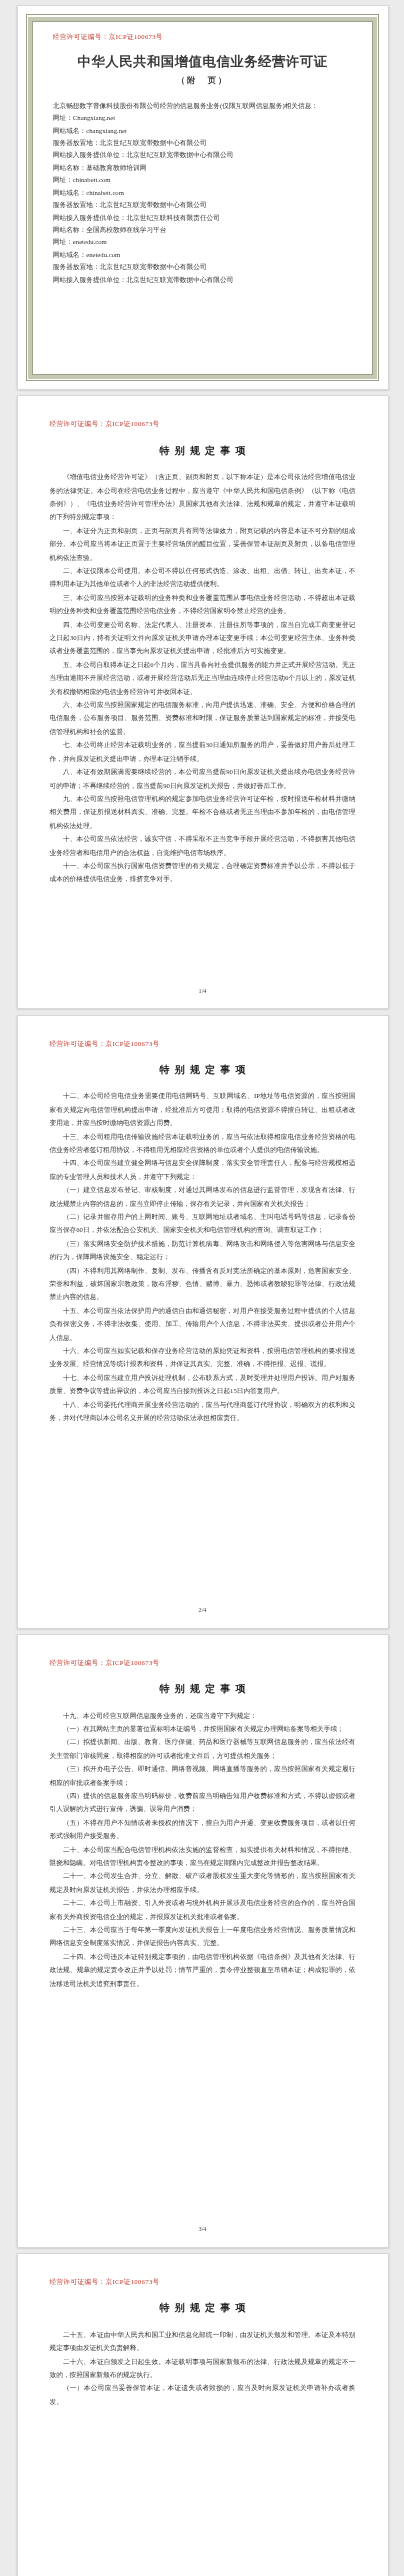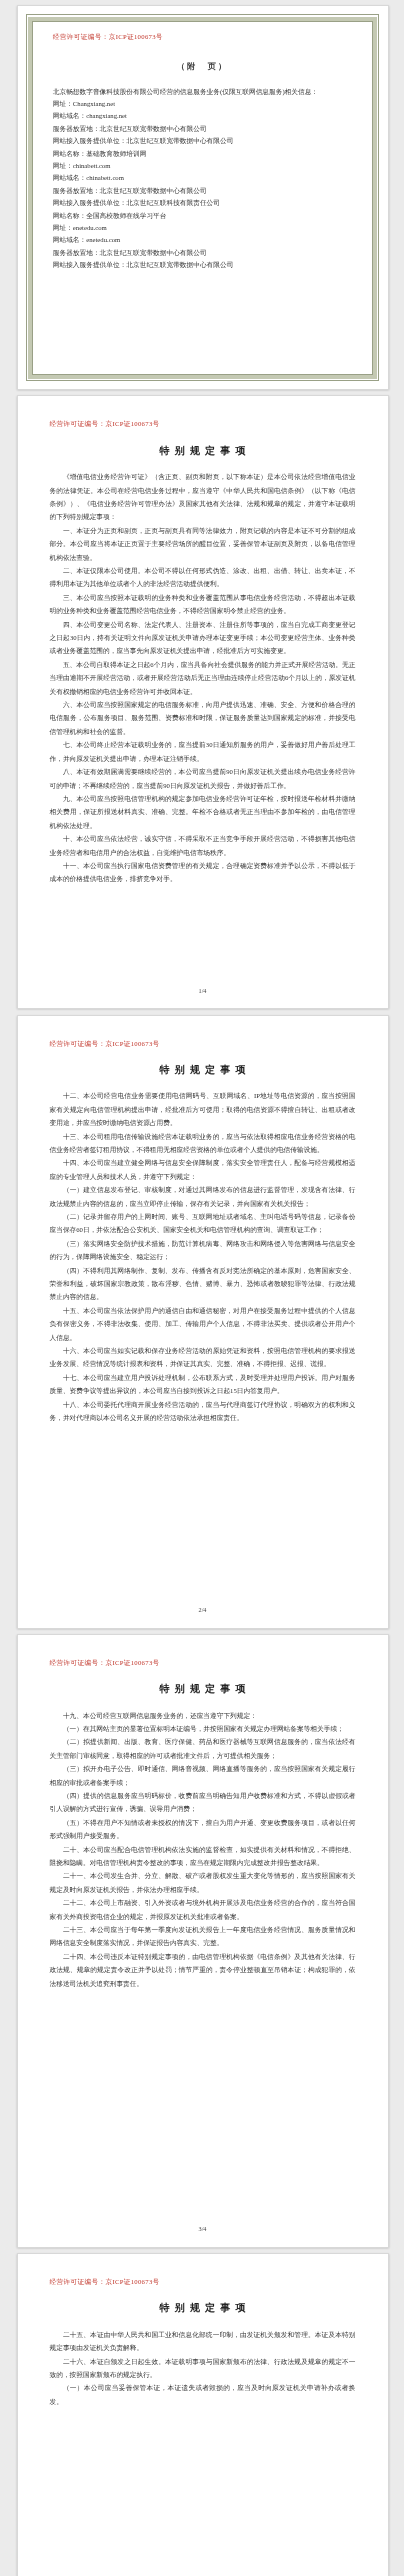--- a/index.html
+++ b/index.html
@@ -33,21 +33,21 @@
     padding:11.3px 19.6px;
     overflow:hidden;
   }
   .lic-no { font-size:6.7px; color:#c2372c; letter-spacing:0.3px; }
   .cert-title {
     margin-top:11.3px; text-align:center;
     font-size:13.4px; font-weight:bold; color:#3a3a3a;
     letter-spacing:0.5px;
   }
   .cert-subtitle {
-    margin-top:19px; text-align:center;
+    margin-top:4px; text-align:center;
     font-size:8.2px; color:#3a3a3a; letter-spacing:2.1px; font-weight:bold;
   }
   .cert-body { margin-top:13.4px; font-size:6.7px; line-height:12.4px; color:#333; }
   .cert-body p { margin:0; text-align:left; }
   
   .page-text { height:614px; padding:24px 32px 20.6px; overflow:hidden; }
   .pt-title {
     text-align:center; font-size:10px; font-weight:bold; color:#222;
     letter-spacing:5.2px; padding-left:5.2px;
     margin:14.4px 0 12.4px 0;
@@ -62,20 +62,21 @@
   }
 </style>
 </head>
 <body>
 
 <div class="page page-cert">
   <div class="cert-frame-outer">
     <div class="cert-frame-mid">
       <div class="cert-frame-inner">
         <div class="lic-no"><span>经营许可证编号：</span><span>京ICP证100673号</span></div>
+        <div class="cert-title">中华人民共和国增值电信业务经营许可证</div>
         <div class="cert-subtitle">（附　页）</div>
         <div class="cert-body">
           <p>北京畅想数字音像科技股份有限公司经营的信息服务业务(仅限互联网信息服务)相关信息：</p>
           <div>
               <p>网址：Changxiang.net</p>
               <p>网站域名：changxiang.net</p>
               <p>服务器放置地：北京世纪互联宽带数据中心有限公司</p>
               <p>网站接入服务提供单位：北京世纪互联宽带数据中心有限公司</p>
               <p>网站名称：基础教育教师培训网</p>
               <p>网址：chinabett.com</p>

